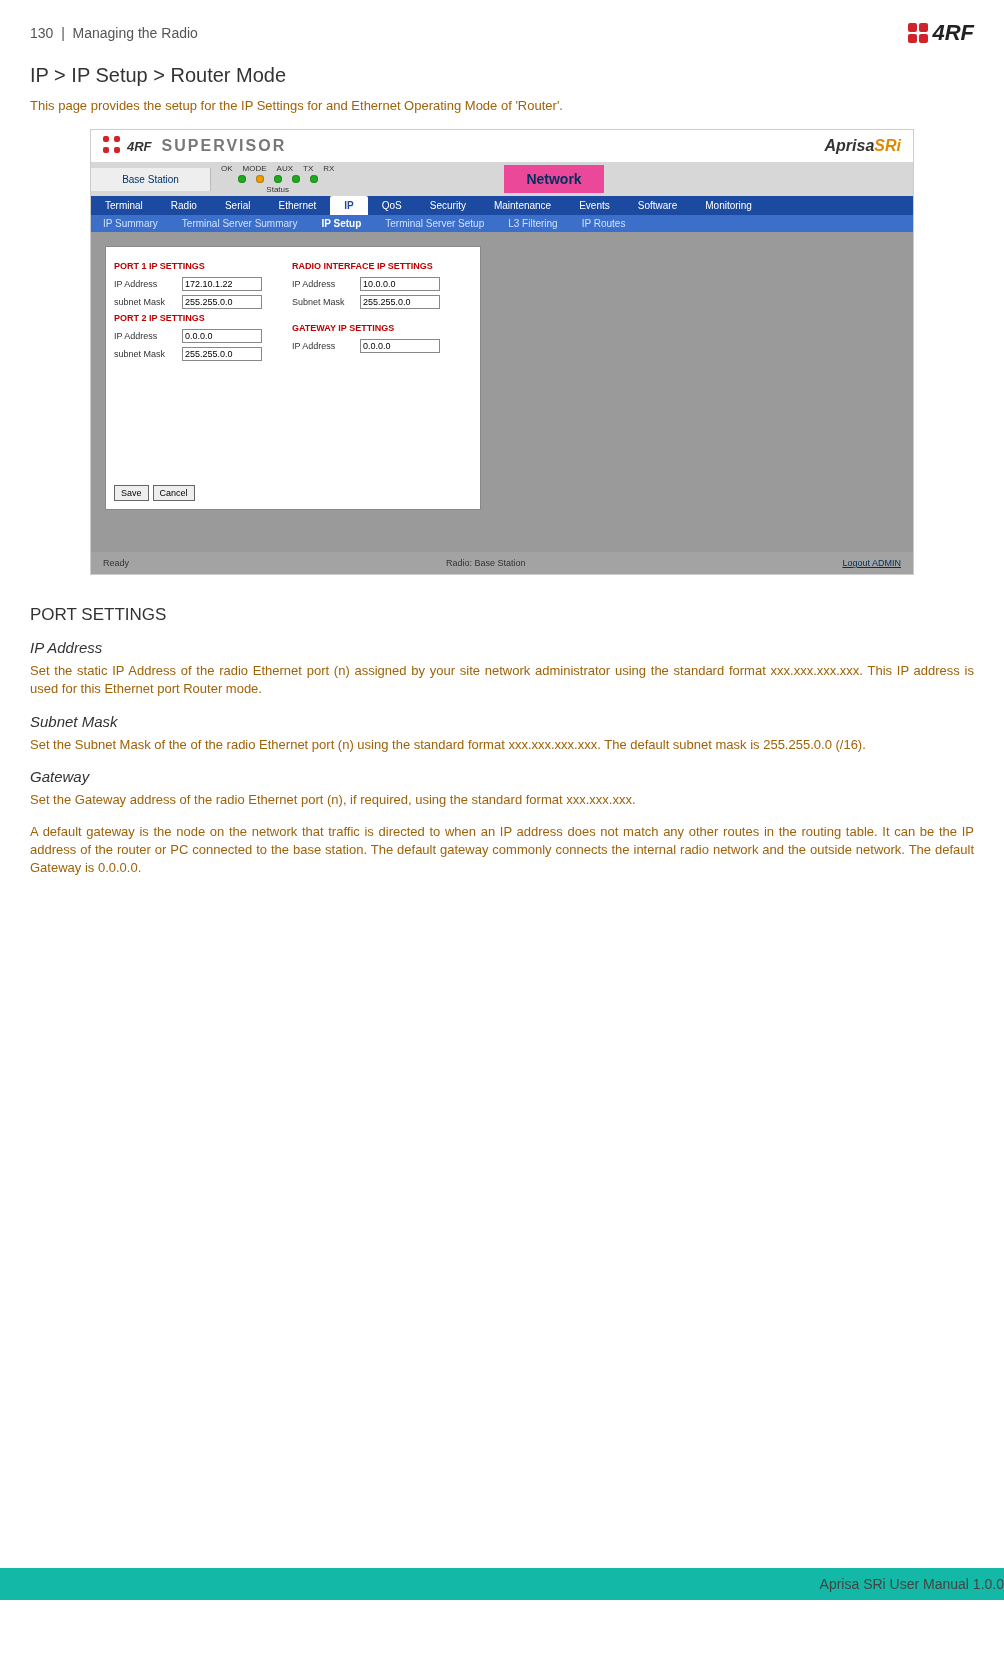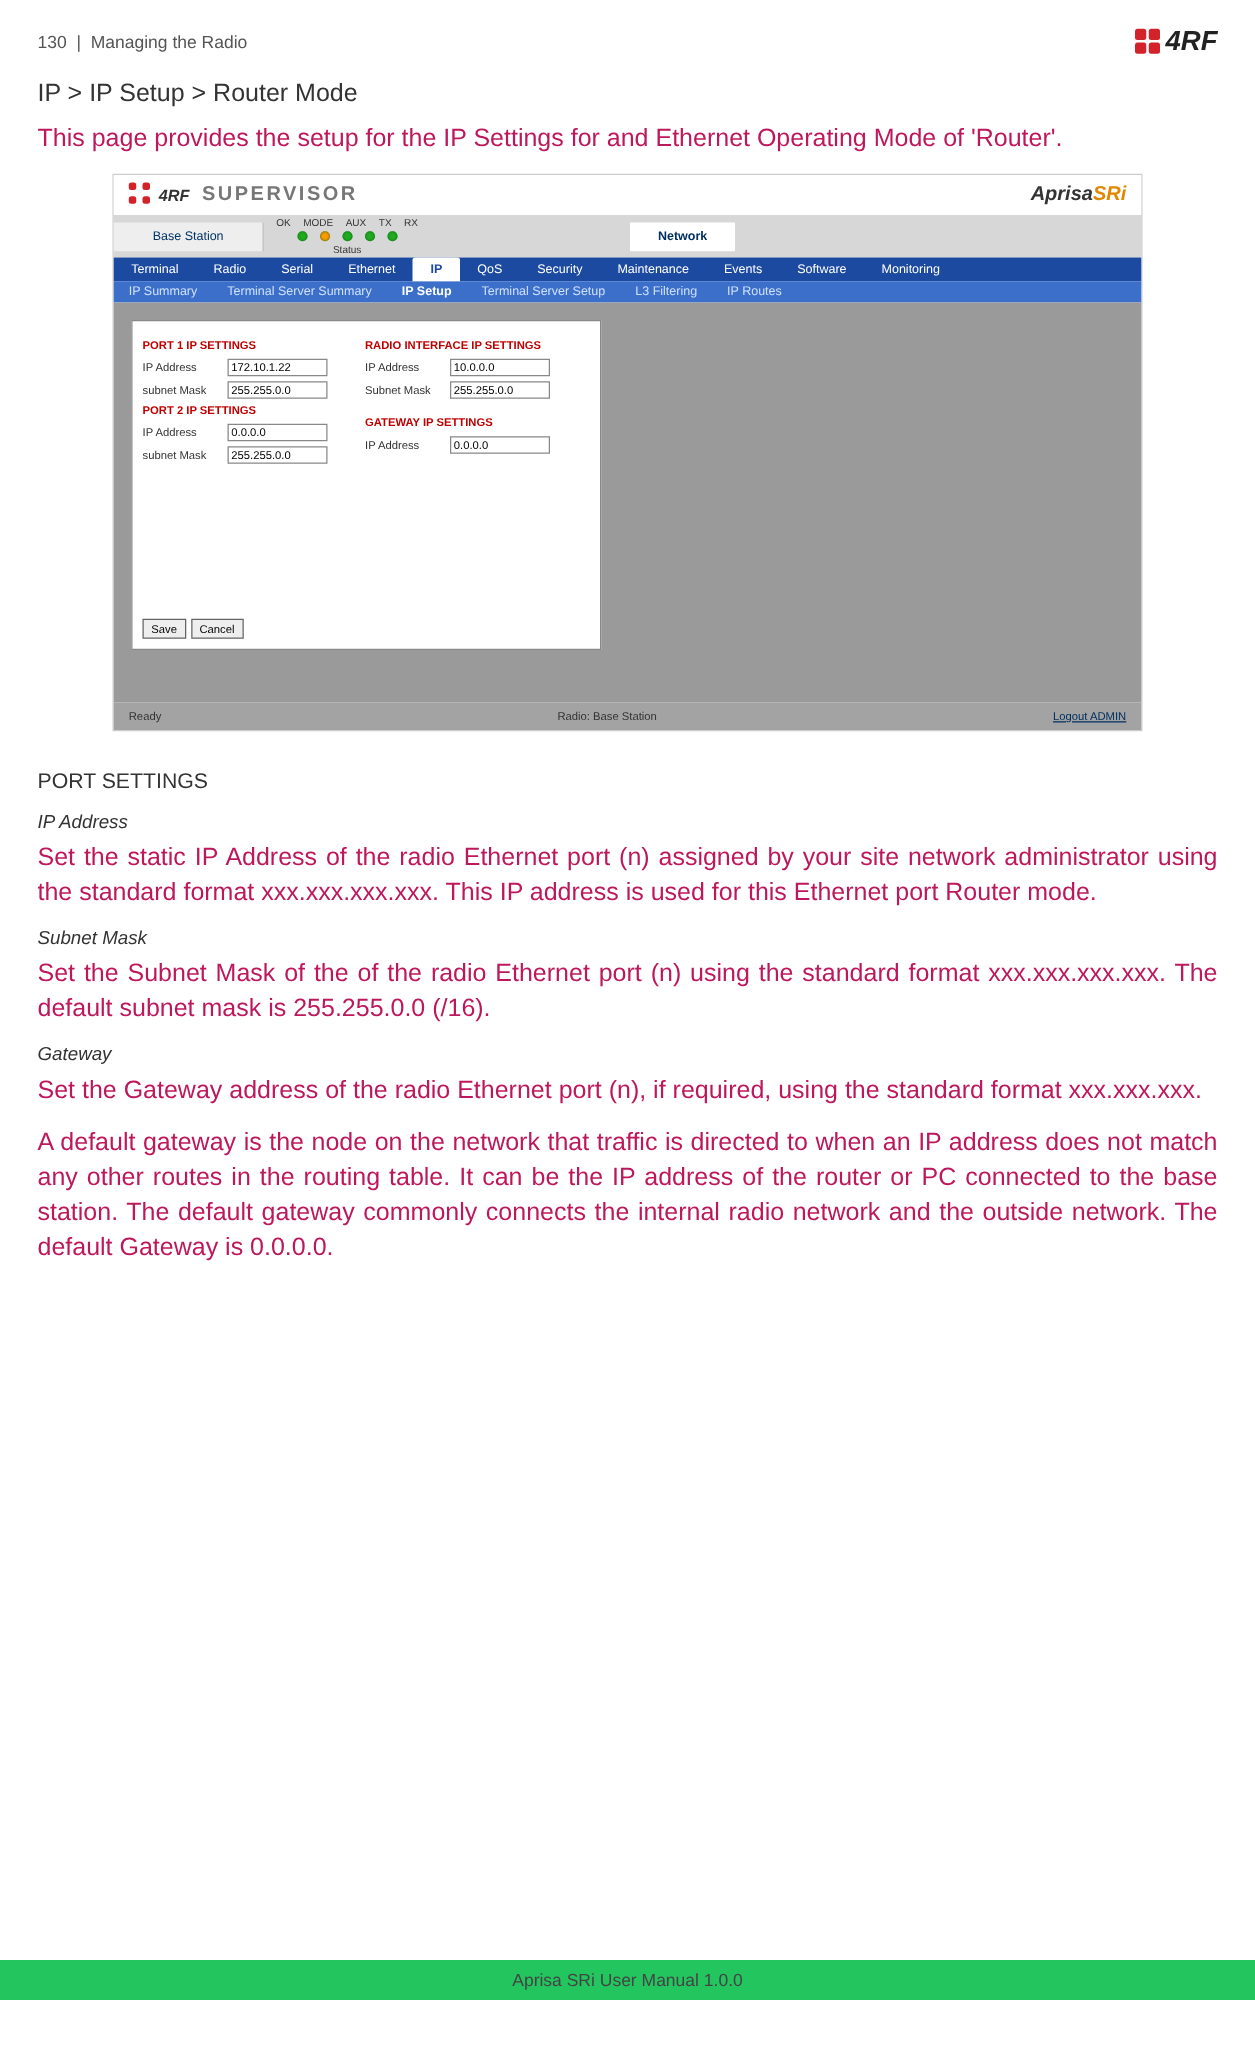--- a/index.html
+++ b/index.html
@@ -19,56 +19,56 @@
     justify-content: space-between;
     align-items: center;
     margin-bottom: 18px;
   }
   .page-num-title { font-size: 14px; color: #555; }
   .logo-4rf { display:flex; align-items:center; gap:4px; }
   .logo-dots { display:grid; grid-template-columns:repeat(2,9px); grid-template-rows:repeat(2,9px); gap:2px; }
   .logo-dots span { width:9px; height:9px; background:#d2232a; border-radius:2px; }
   .logo-text { font-weight:bold; font-size:22px; color:#222; font-style:italic; }
   h2.section-title { font-size: 20px; font-weight: normal; color:#333; margin-bottom: 10px; }
-  p.body-text { font-size: 20px; color:#be185d; line-height:1.4; margin-bottom:14px; text-align:justify; }
+  p.body-text { font-size: 13px; color:#a16207; line-height:1.4; margin-bottom:14px; text-align:justify; }
   .screenshot-wrap { margin: 10px 60px 30px 60px; border:1px solid #ccc; }
   .ss-header { background:#fff; display:flex; align-items:center; justify-content:space-between; padding:6px 12px; }
   .ss-logo-small { display:flex; align-items:center; gap:4px; }
   .ss-logo-small .logo-dots span { width:6px; height:6px; }
   .ss-supervisor { letter-spacing:2px; color:#777; font-size:16px; font-weight:bold; margin-left:6px;}
   .aprisa-brand { font-style:italic; font-weight:bold; font-size:16px; }
   .aprisa-brand .orange { color:#e08800; }
   .ss-statusbar { background:#d7d7d7; display:flex; align-items:center; font-size:10px; color:#333; }
   .ss-station { width:120px; text-align:center; font-weight:normal; color:#003366; padding:6px 4px; background:#eee; border-right:1px solid #bbb;}
   .ss-leds { display:flex; flex-direction:column; align-items:center; padding:2px 10px;}
   .led-labels { display:flex; gap:10px; font-size:8px; color:#333; }
   .led-row { display:flex; gap:10px; margin-top:2px;}
   .led-row span { width:8px; height:8px; border-radius:50%; background:#2a2; display:inline-block; box-shadow:inset 0 0 2px #060;}
   .led-row span.orange { background:#f90; }
-  .ss-network { margin-left:160px; background:#ffffff; padding:6px 22px; font-weight:bold; color:#003060; font-size:10px;}
+  .ss-network { margin-left:160px; background:#ec4899; padding:6px 22px; font-weight:bold; color:#003060; font-size:14px;}
   .ss-nav1 { background:#1b4aa0; display:flex; font-size:10px; color:#fff; }
   .ss-nav1 div { padding:4px 14px; cursor:pointer; }
   .ss-nav1 div.active { background:#fff; color:#1b4aa0; font-weight:bold; border-radius:2px 2px 0 0;}
   .ss-nav2 { background:#3b6fc9; display:flex; font-size:10px; color:#cfe0ff; }
   .ss-nav2 div { padding:3px 12px; cursor:pointer; }
   .ss-nav2 div.active { color:#fff; font-weight:bold; }
   .ss-body { background:#9a9a9a; padding:14px; min-height:320px; position:relative;}
   .ss-panel { background:#fff; border:1px solid #888; width:376px; padding:10px 8px 8px 8px; }
   .ss-cols { display:flex; gap:30px; }
   .ss-group-title { color:#c00000; font-weight:bold; font-size:9px; margin:4px 0 6px 0;}
   .ss-field { display:flex; align-items:center; gap:8px; margin-bottom:4px; font-size:9px; color:#333;}
   .ss-field label { width:60px; }
   .ss-field input { width:80px; font-size:9px; padding:1px 2px; border:1px solid #888;}
   .ss-buttons { margin-top:120px; display:flex; gap:4px;}
   .ss-buttons button { font-size:9px; padding:2px 6px; border:1px solid #666; background:#eee; cursor:pointer;}
   .ss-footer { background:#a3a3a3; display:flex; justify-content:space-between; font-size:9px; color:#333; padding:6px 12px;}
   .ss-footer a { color:#003060; text-decoration:underline; cursor:pointer;}
   h3.sub { font-size:17px; font-weight:normal; margin:20px 0 14px 0; color:#333;}
   h4.italic { font-style:italic; font-size:15px; font-weight:normal; margin:14px 0 6px 0; color:#333;}
-  .footer-bar { position:absolute; bottom:0; left:0; right:0; background:#22c55e; text-align:center; padding:8px 0; font-size:14px; color:#444;}
+  .footer-bar { position:absolute; bottom:0; left:0; right:0; background:#14b8a6; text-align:right; padding:8px 0; font-size:14px; color:#444;}
 </style>
 </head>
 <body>
 
 <div class="page">
   <div class="top-bar">
     <div class="page-num-title">
       <span>130</span>
       &nbsp;|&nbsp;
       <span>Managing the Radio</span>

